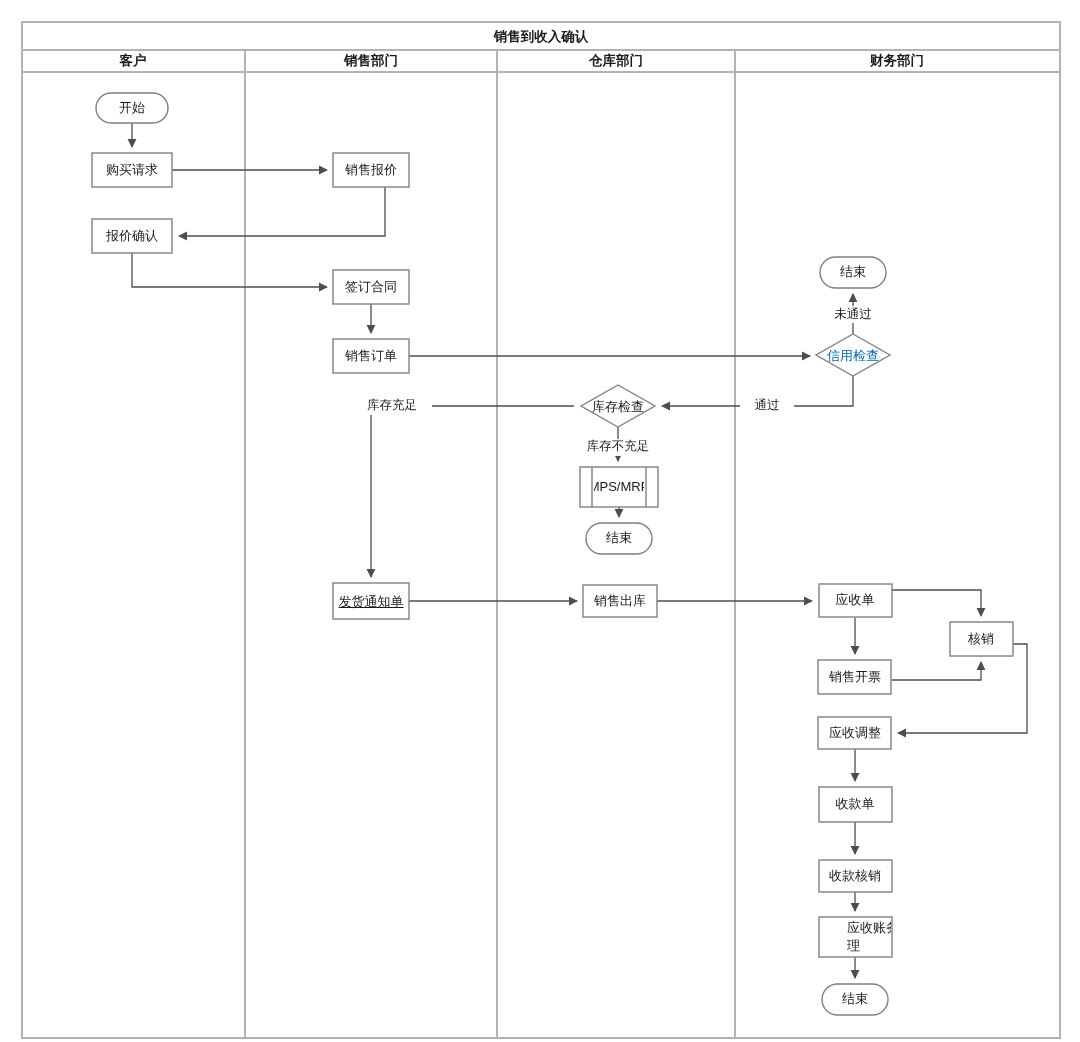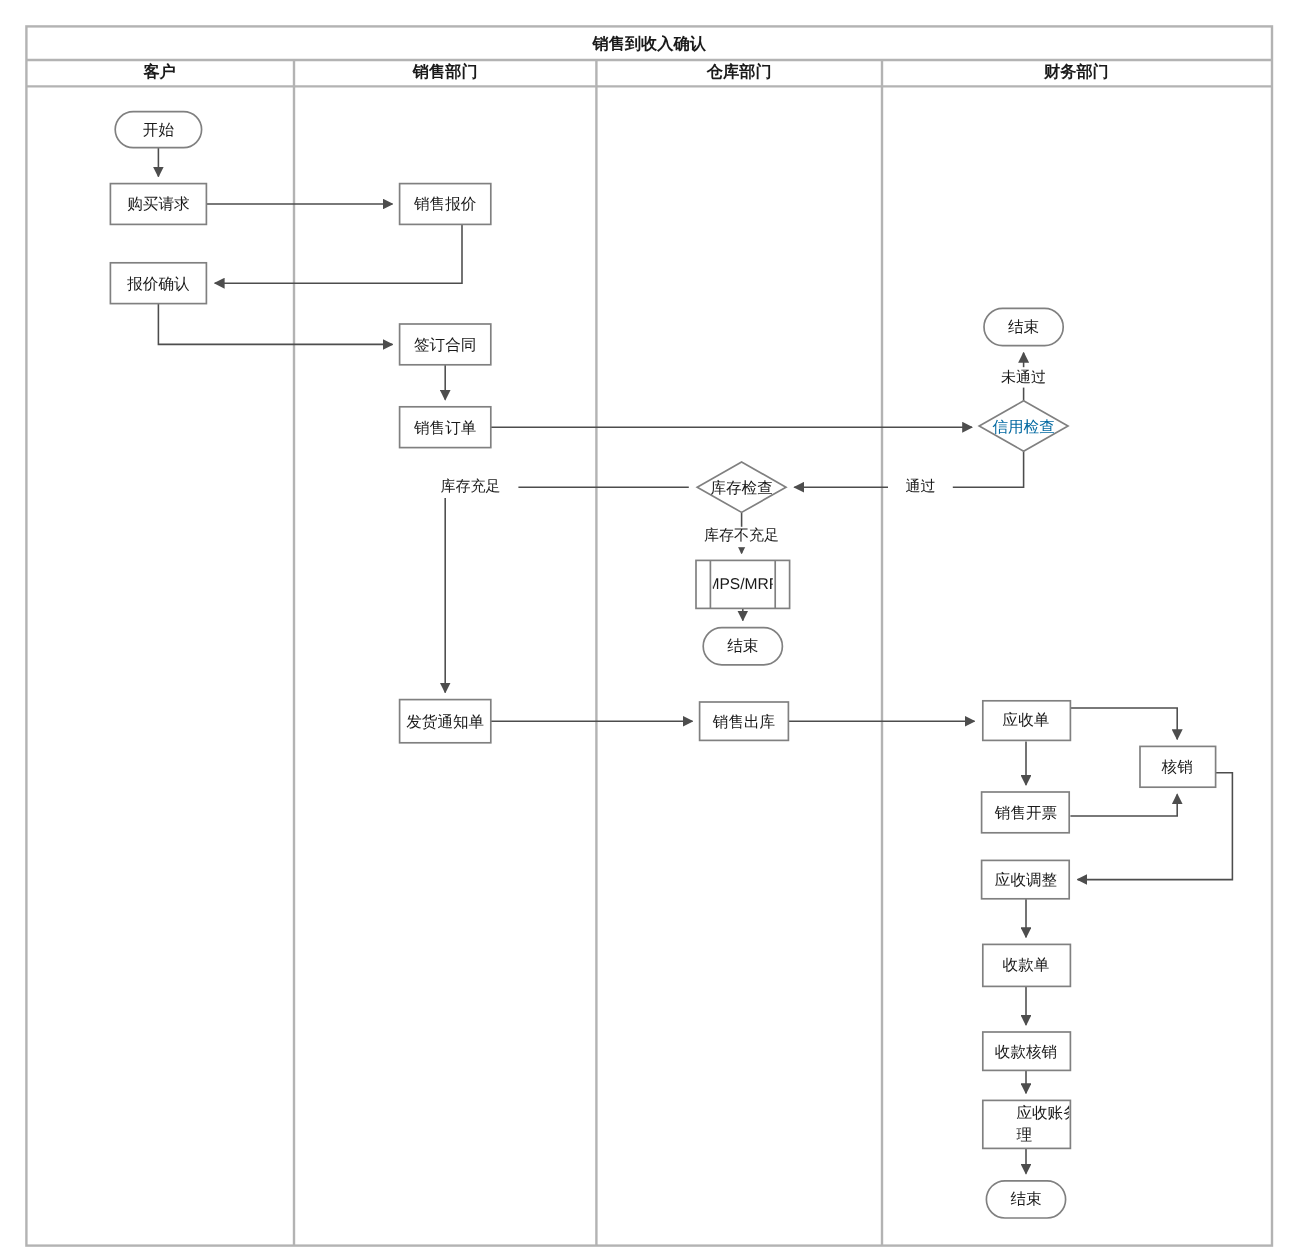--- a/index.html
+++ b/index.html
@@ -142,21 +142,21 @@
   <g>
     <rect class="node-rect" x="333" y="327" width="76" height="34"></rect>
     <text class="node-label" x="371" y="345">销售订单</text>
   </g>
 
   <g>
     <rect class="node-rect" x="333" y="571" width="76" height="36"></rect>
     <foreignObject x="334" y="572" width="74" height="34">
       <div xmlns="http://www.w3.org/1999/xhtml" style="width:74px;height:34px;display:flex;align-items:center;justify-content:center;
                   font-family:'Liberation Sans','DejaVu Sans',sans-serif;font-size:13px;color:#1a1a1a;
-                  line-height:17px;text-align:center;">
+                  line-height:17px;text-align:center;text-decoration:underline;">
         <span>发货通知单</span>
       </div>
     </foreignObject>
   </g>
 
   <g>
     <rect class="node-term" x="820" y="245" width="66" height="31" rx="15.5" ry="15.5"></rect>
     <text class="node-label" x="853" y="261">结束</text>
   </g>
 

